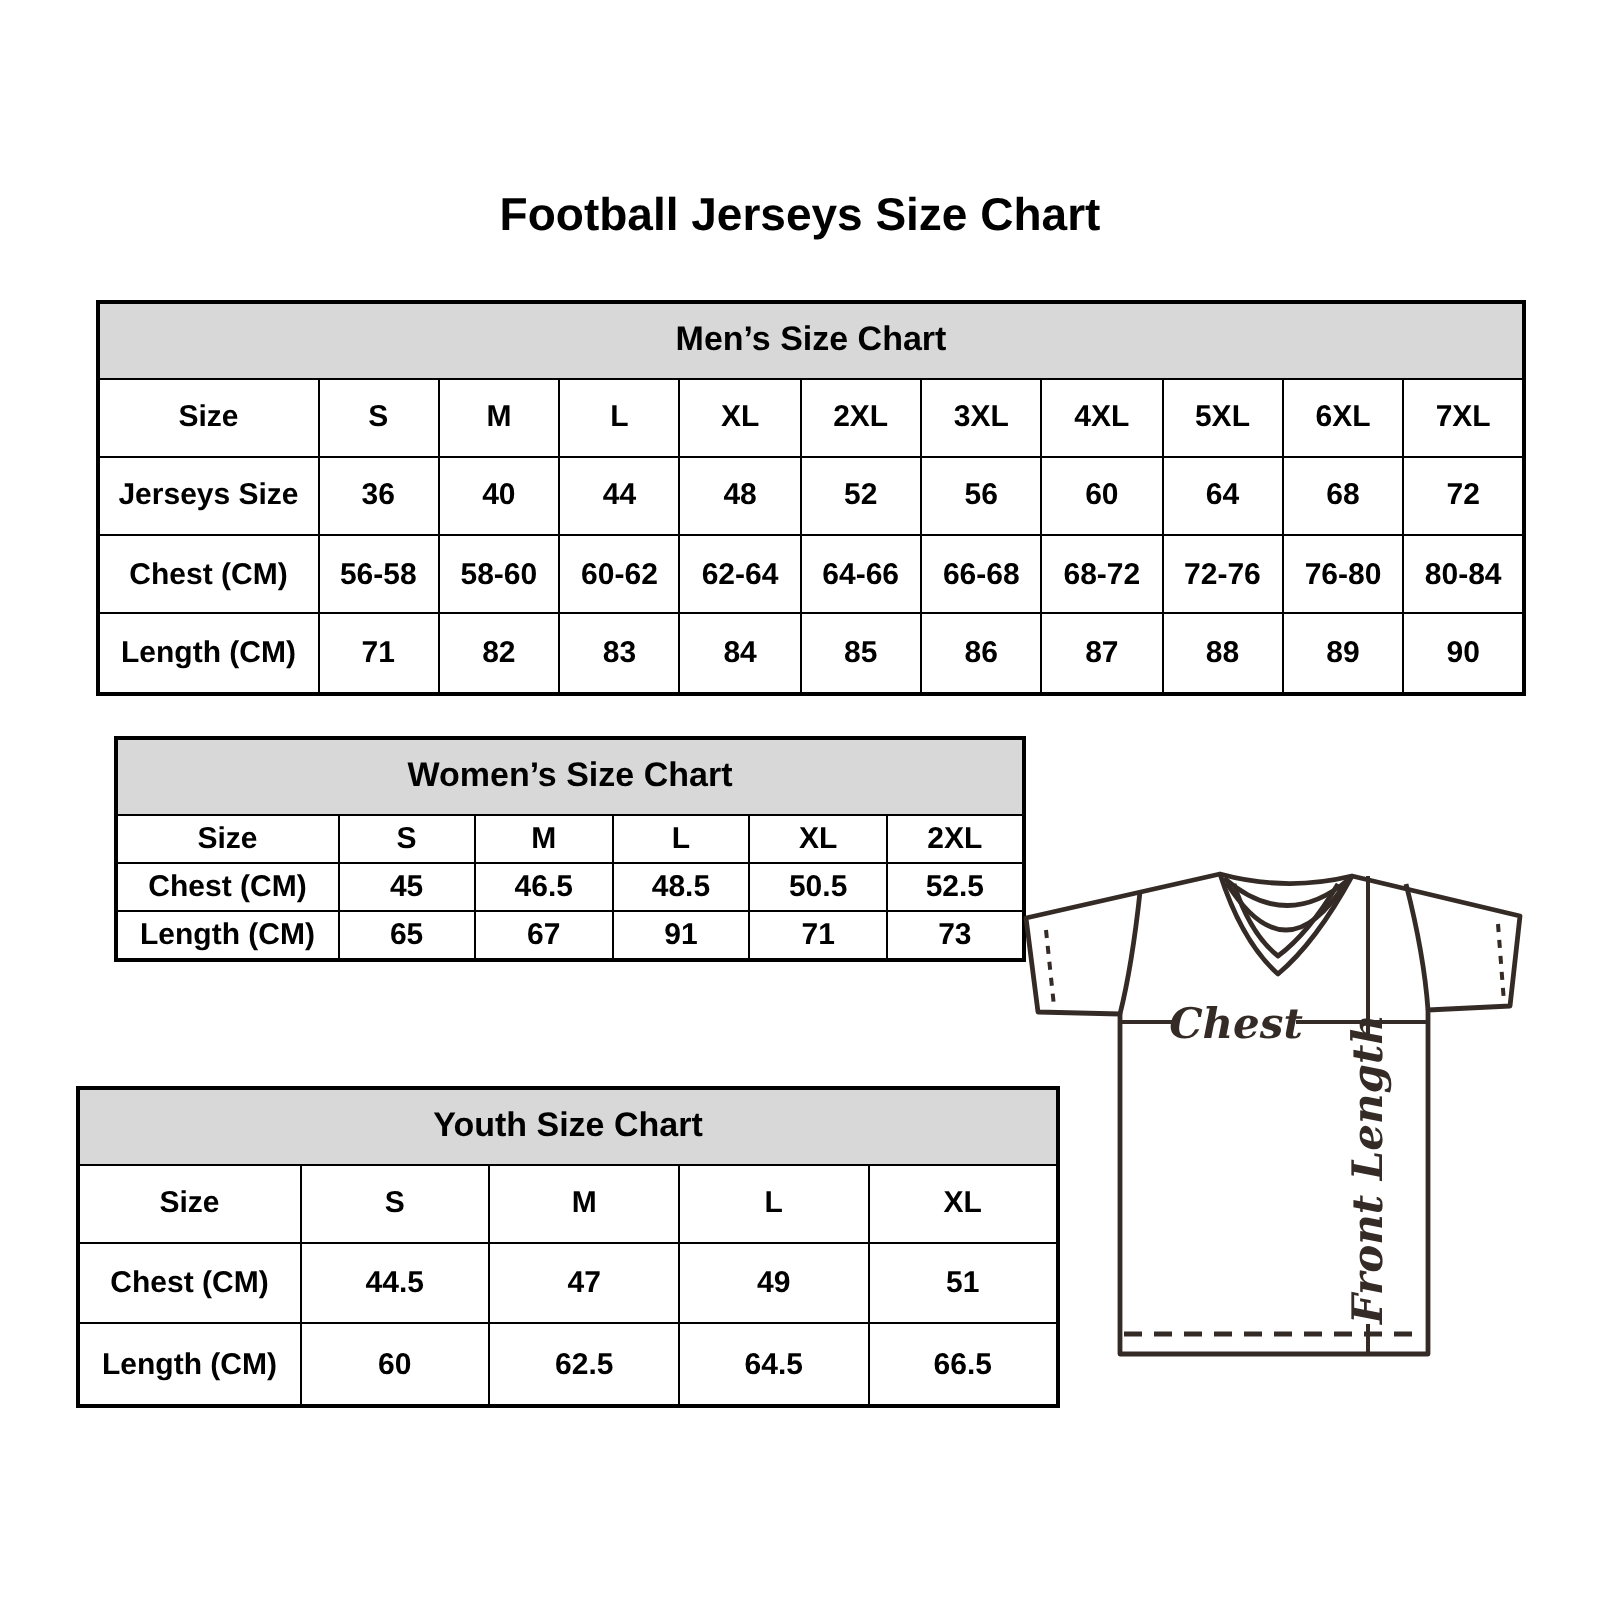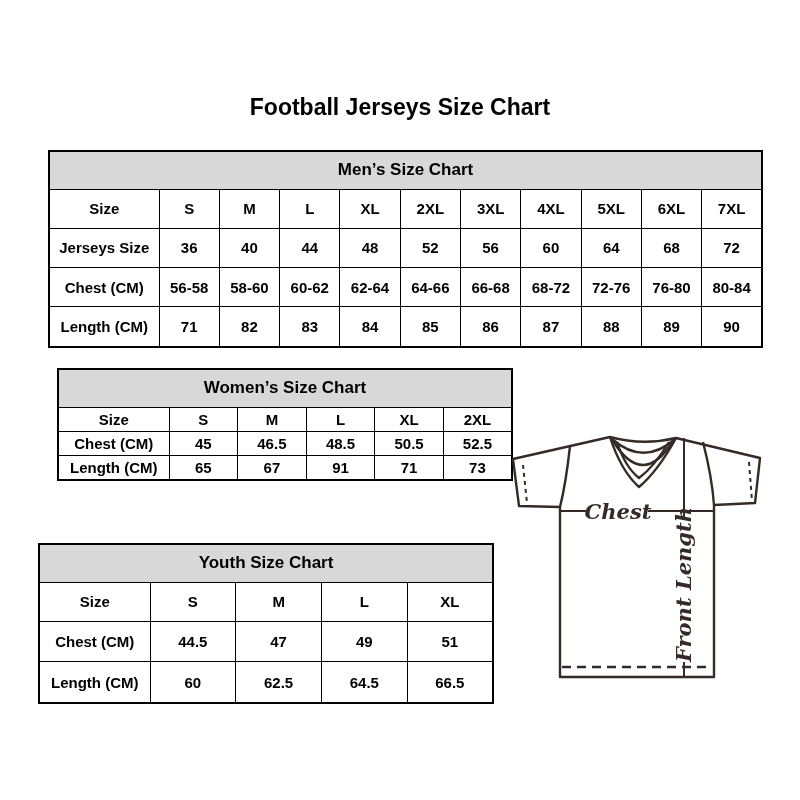--- a/index.html
+++ b/index.html
@@ -13,21 +13,21 @@
 
   .title {
     position:absolute; left:0; right:0; top:94px;
     text-align:center;
     font-size:23px; font-weight:bold; color:#000;
   }
 
   .tbl-wrap { position:absolute; }
   .tbl-men   { left:38px; top:150px; width:725px; height:198px;padding-left:10px; }
   .tbl-women { left:38px; top:368px; width:456px; height:113px;margin-left:19px; }
-  .tbl-youth { left:38px; top:543px; width:456px; height:161px; }
+  .tbl-youth { left:38px; top:543px; width:492px; height:161px; }
 
   table.size-table {
     width:100%; height:100%;
     border-collapse:collapse; table-layout:fixed;
     border:2px solid #000;
   }
   table.size-table th, table.size-table td {
     border:1.5px solid #000;
     text-align:center; vertical-align:middle;
     font-weight:bold; font-size:15px; color:#000;

